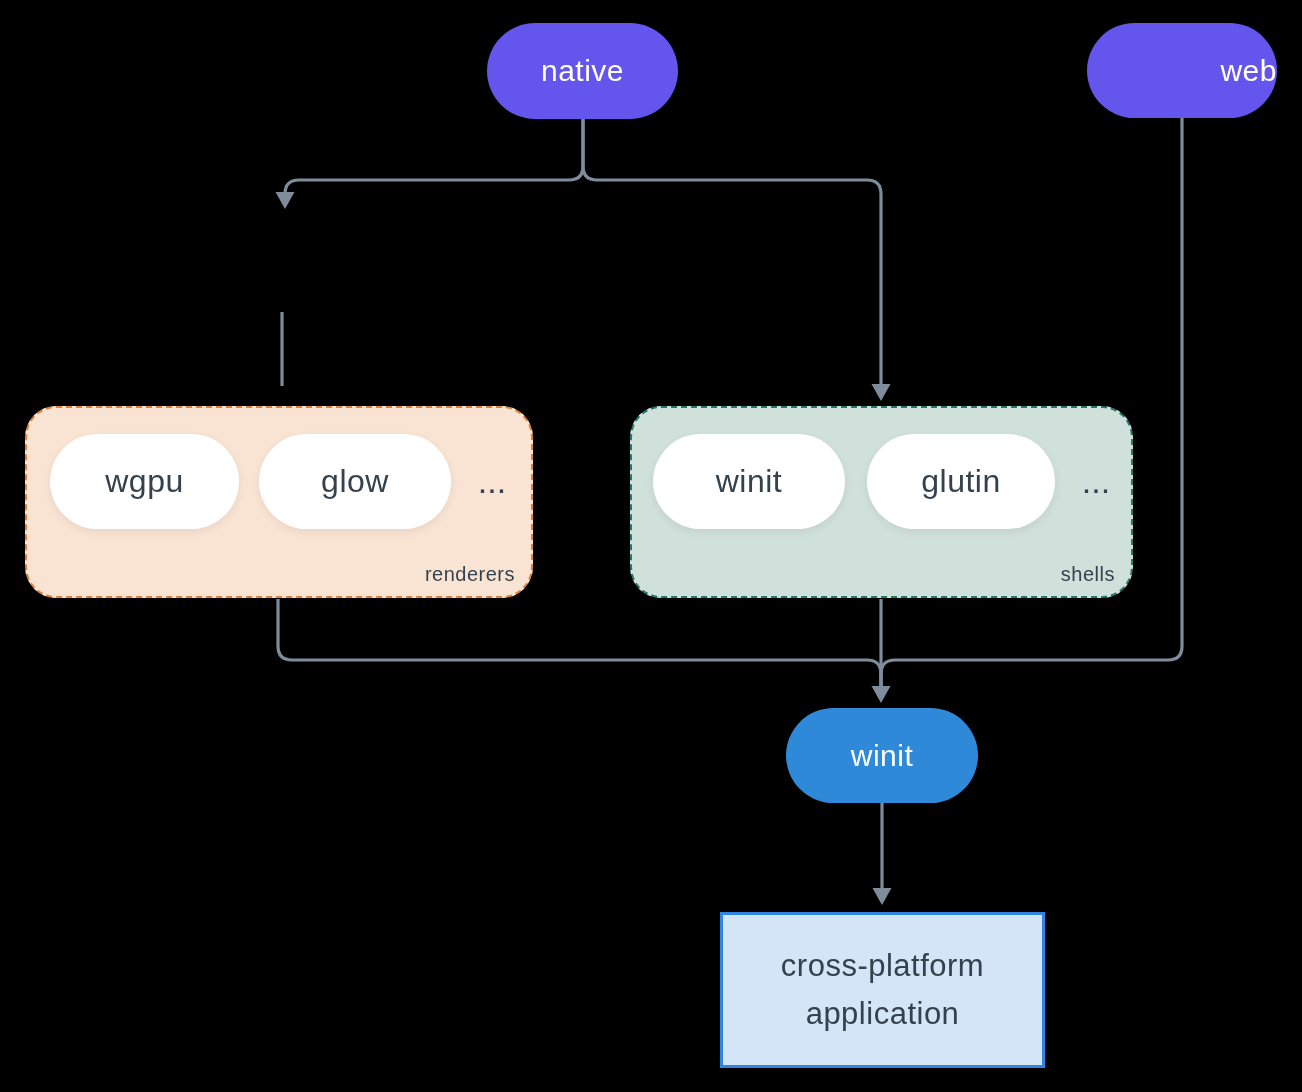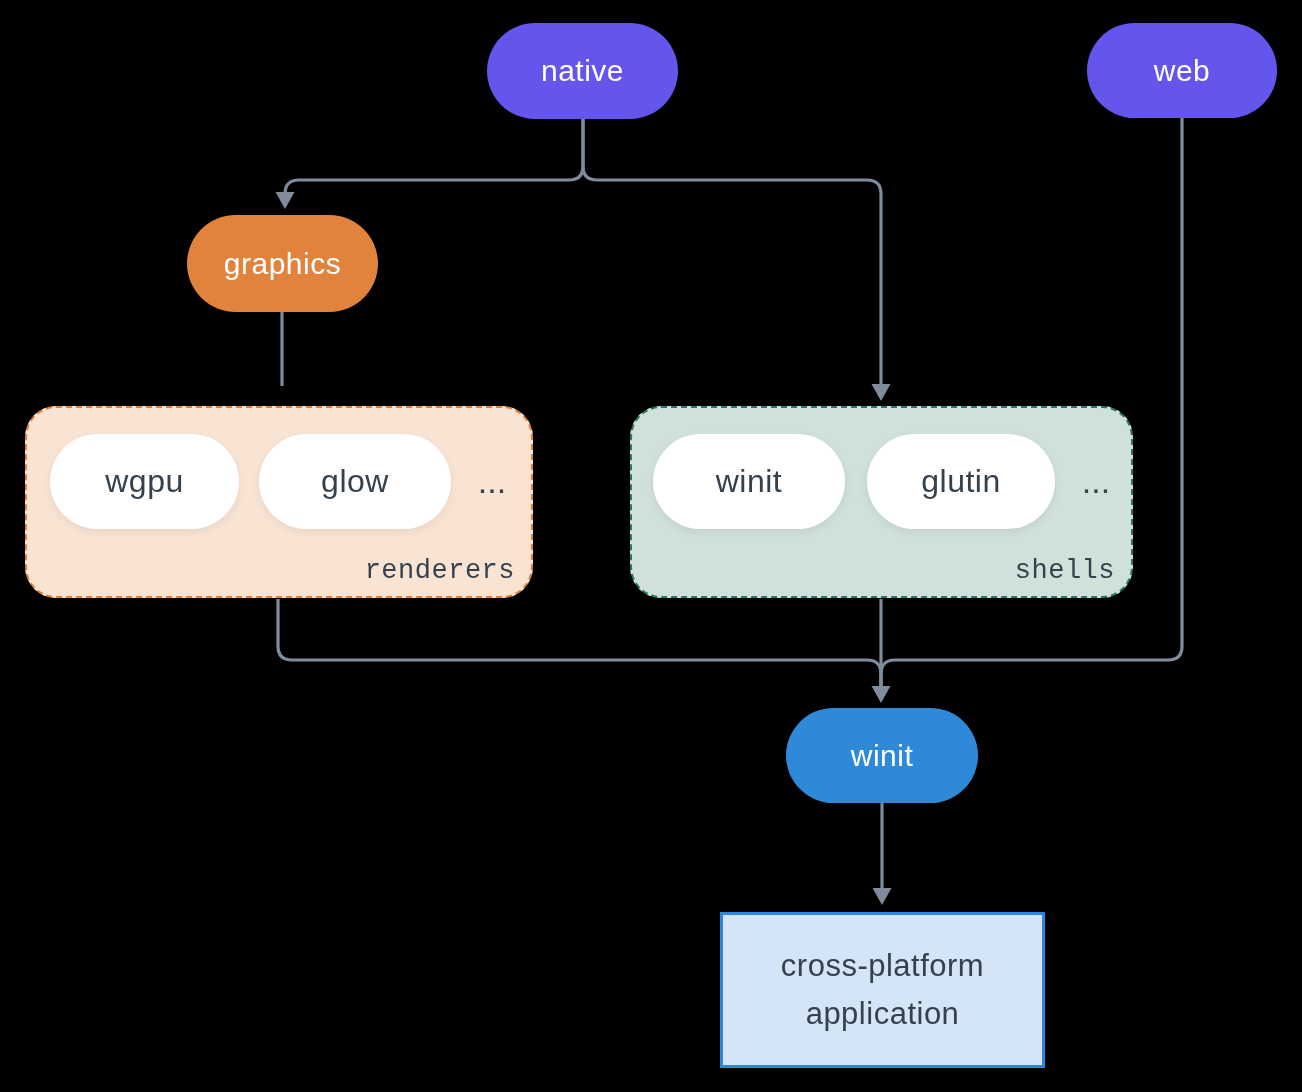--- a/index.html
+++ b/index.html
@@ -61,24 +61,23 @@
     border: 2px dashed var(--renderers-border, #e0823a);
   }
   .group-box.shells {
     background: var(--shells-fill, #d0e0da);
     border: 2px dashed var(--shells-border, #27776a);
   }
   .group-label {
     position: absolute;
     right: 16px;
     bottom: 10px;
-    font-size: 27px;
+    font-size: 20px;
     color: var(--pill-text-dark, #35424e);
     letter-spacing: 0.5px;
-    font-family: Liberation Mono, monospace;
   }
   .ellipsis {
     position: absolute;
     font-size: 34px;
     color: var(--pill-text-dark, #35424e);
     display: flex;
     align-items: center;
     justify-content: center;
   }
   .app-box {
@@ -113,27 +112,24 @@
     <polygon class="arrowhead" points="275.5,192 294.5,192 285,209"></polygon>
     <polygon class="arrowhead" points="871.5,384 890.5,384 881,401"></polygon>
     <polygon class="arrowhead" points="871.5,686 890.5,686 881,703"></polygon>
     <polygon class="arrowhead" points="872.5,888 891.5,888 882,905"></polygon>
   </svg>
 
   <div class="pill colored native" style="left:487px; top:23px; width:191px; height:96px;">
     <span>native</span>
   </div>
 
-  <div class="pill colored web" style="left:1087px; top:23px; width:190px; height:95px;">
+  <div class="pill colored web" style="left:1087px; top:23px; width:190px; height:95px;justify-content:flex-end;">
     <span>web</span>
   </div>
 
-  <div class="pill colored graphics" style="left:187px; top:215px; width:191px; height:97px;">
-    <span>graphics</span>
-  </div>
 
   <div class="group-box renderers" style="left:25px; top:406px; width:508px; height:192px;">
     <div class="pill white" style="left:23px; top:26px; width:189px; height:95px;">
       <span>wgpu</span>
     </div>
     <div class="pill white" style="left:232px; top:26px; width:192px; height:95px;">
       <span>glow</span>
     </div>
     <div class="ellipsis" style="left:438px; top:26px; width:54px; height:95px;">...</div>
     <div class="group-label">renderers</div>

